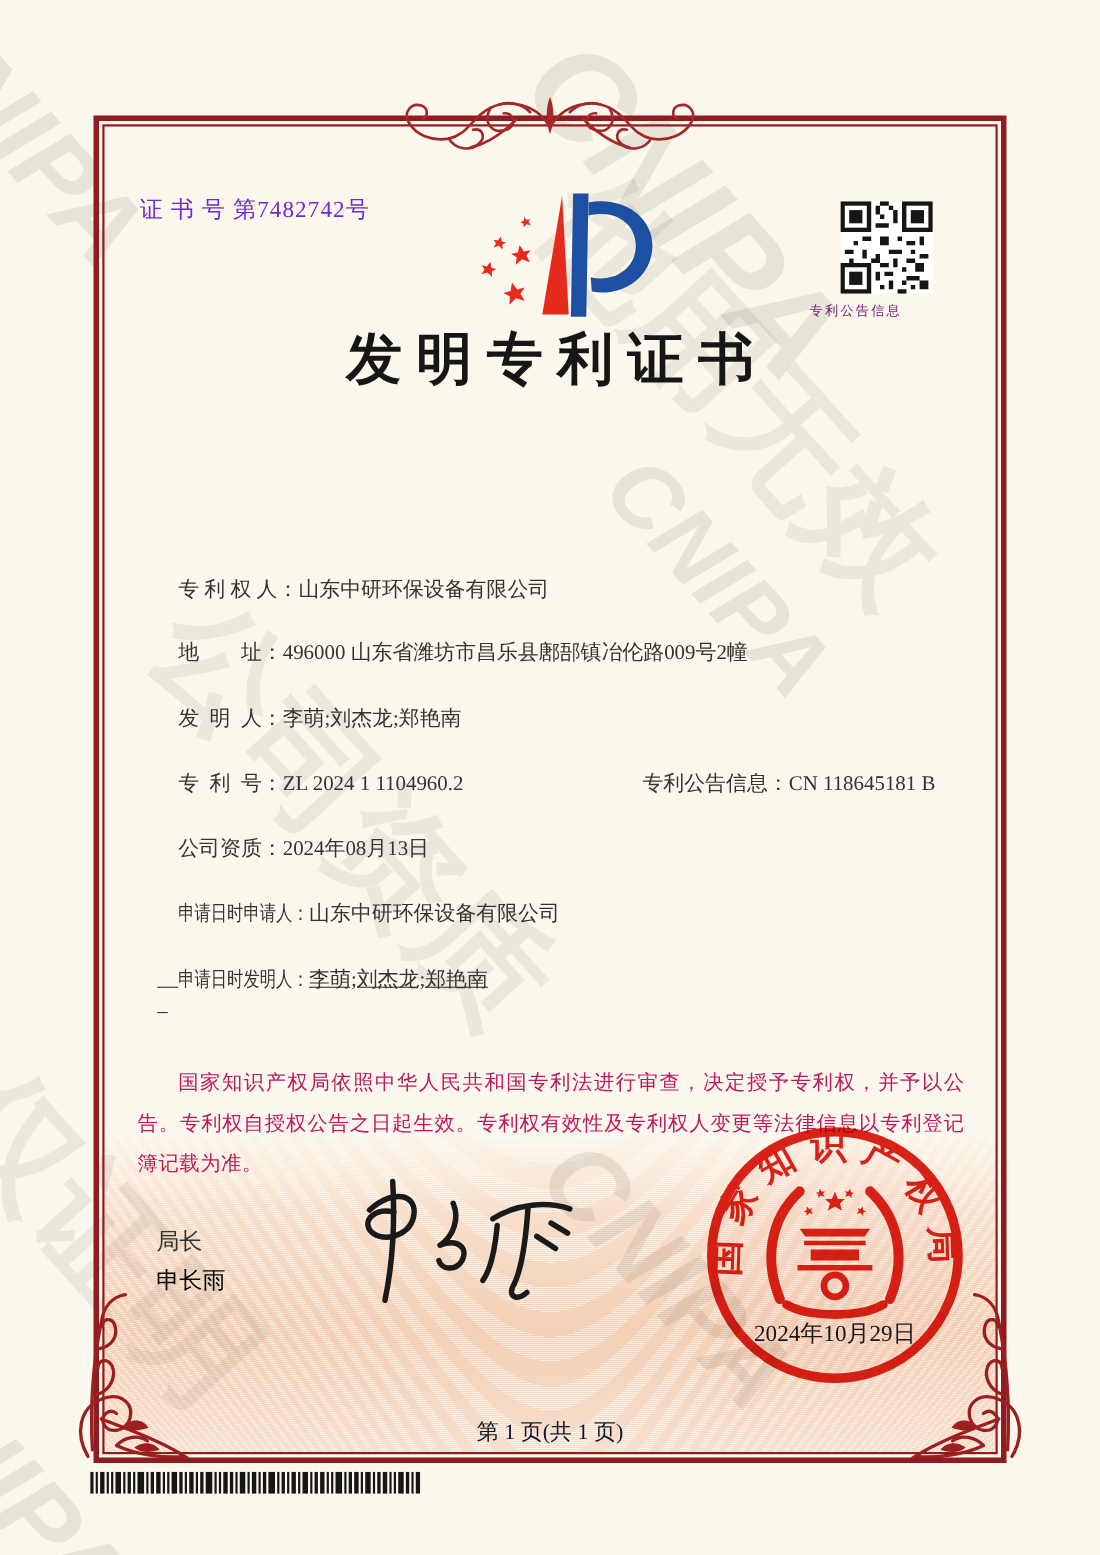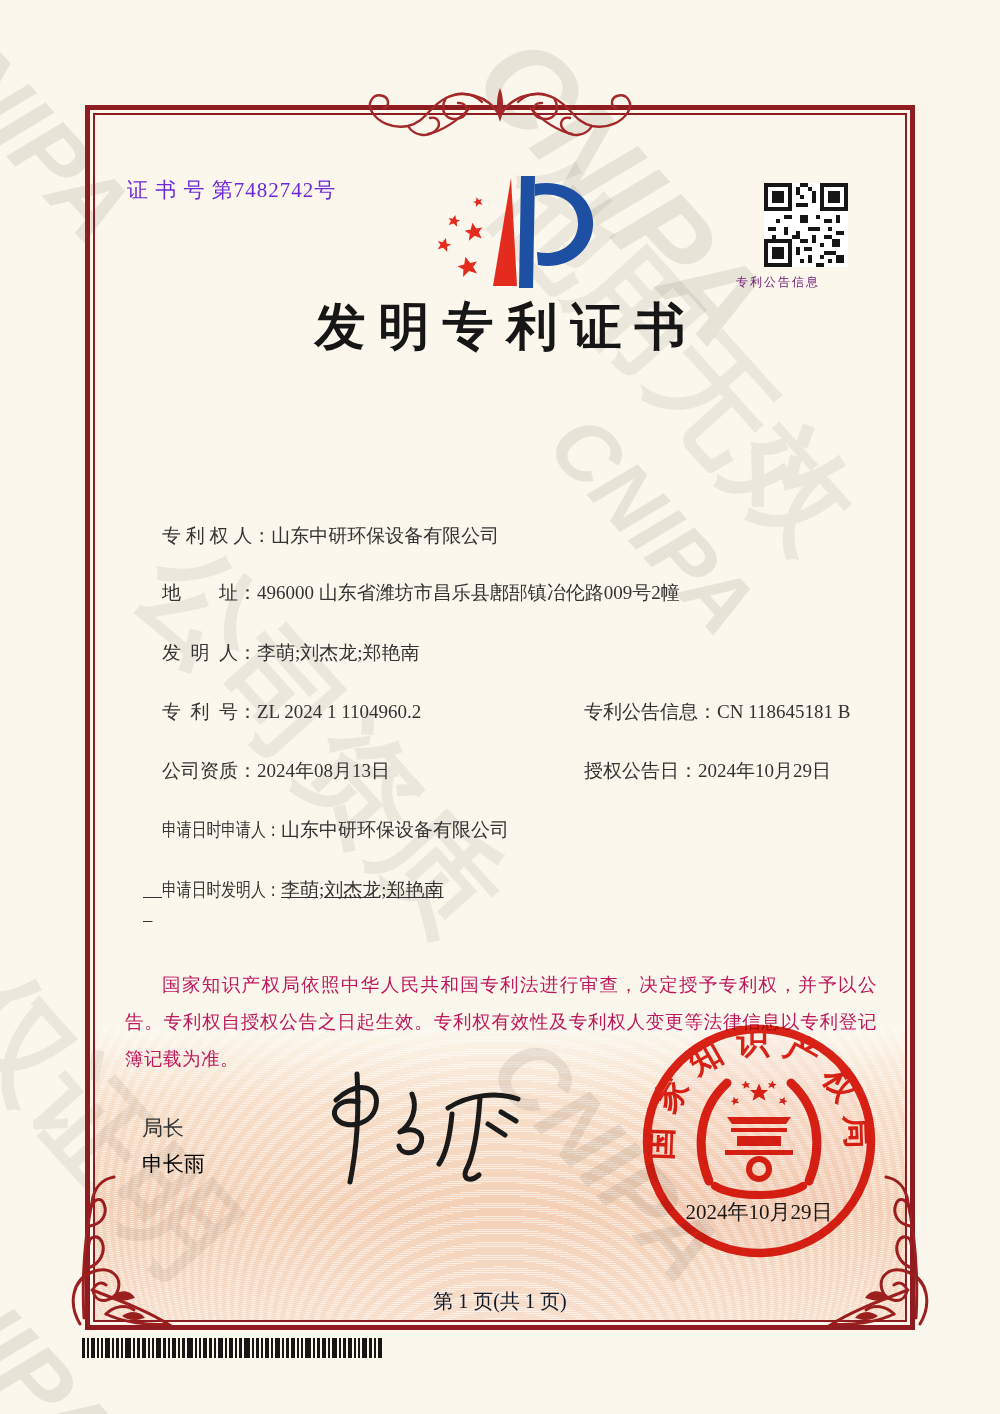--- a/index.html
+++ b/index.html
@@ -174,23 +174,20 @@
   </div>
   <div class="row r4">
     <span class="lab">专  利  号：</span><span>ZL 2024 1 1104960.2</span>
   </div>
   <div class="row r5">
     <span class="lab">专利公告信息：</span><span>CN 118645181 B</span>
   </div>
   <div class="row r6">
     <span class="lab">公司资质：</span><span>2024年08月13日</span>
   </div>
-  <div class="row r7">
-    <span class="lab">授权公告日：</span><span>2024年10月29日</span>
-  </div>
   <div class="row r8">
     <span class="lab lab-n">申请日时申请人：</span><span>山东中研环保设备有限公司</span>
   </div>
   <div class="row r9">
     <span class="lab lab-n">申请日时发明人：</span><span>李萌;刘杰龙;郑艳南</span>
   </div>
 
   <p class="body-par">国家知识产权局依照中华人民共和国专利法进行审查，决定授予专利权，并予以公告。专利权自授权公告之日起生效。专利权有效性及专利权人变更等法律信息以专利登记簿记载为准。</p>
 
   <div class="signer-title">局长</div>

